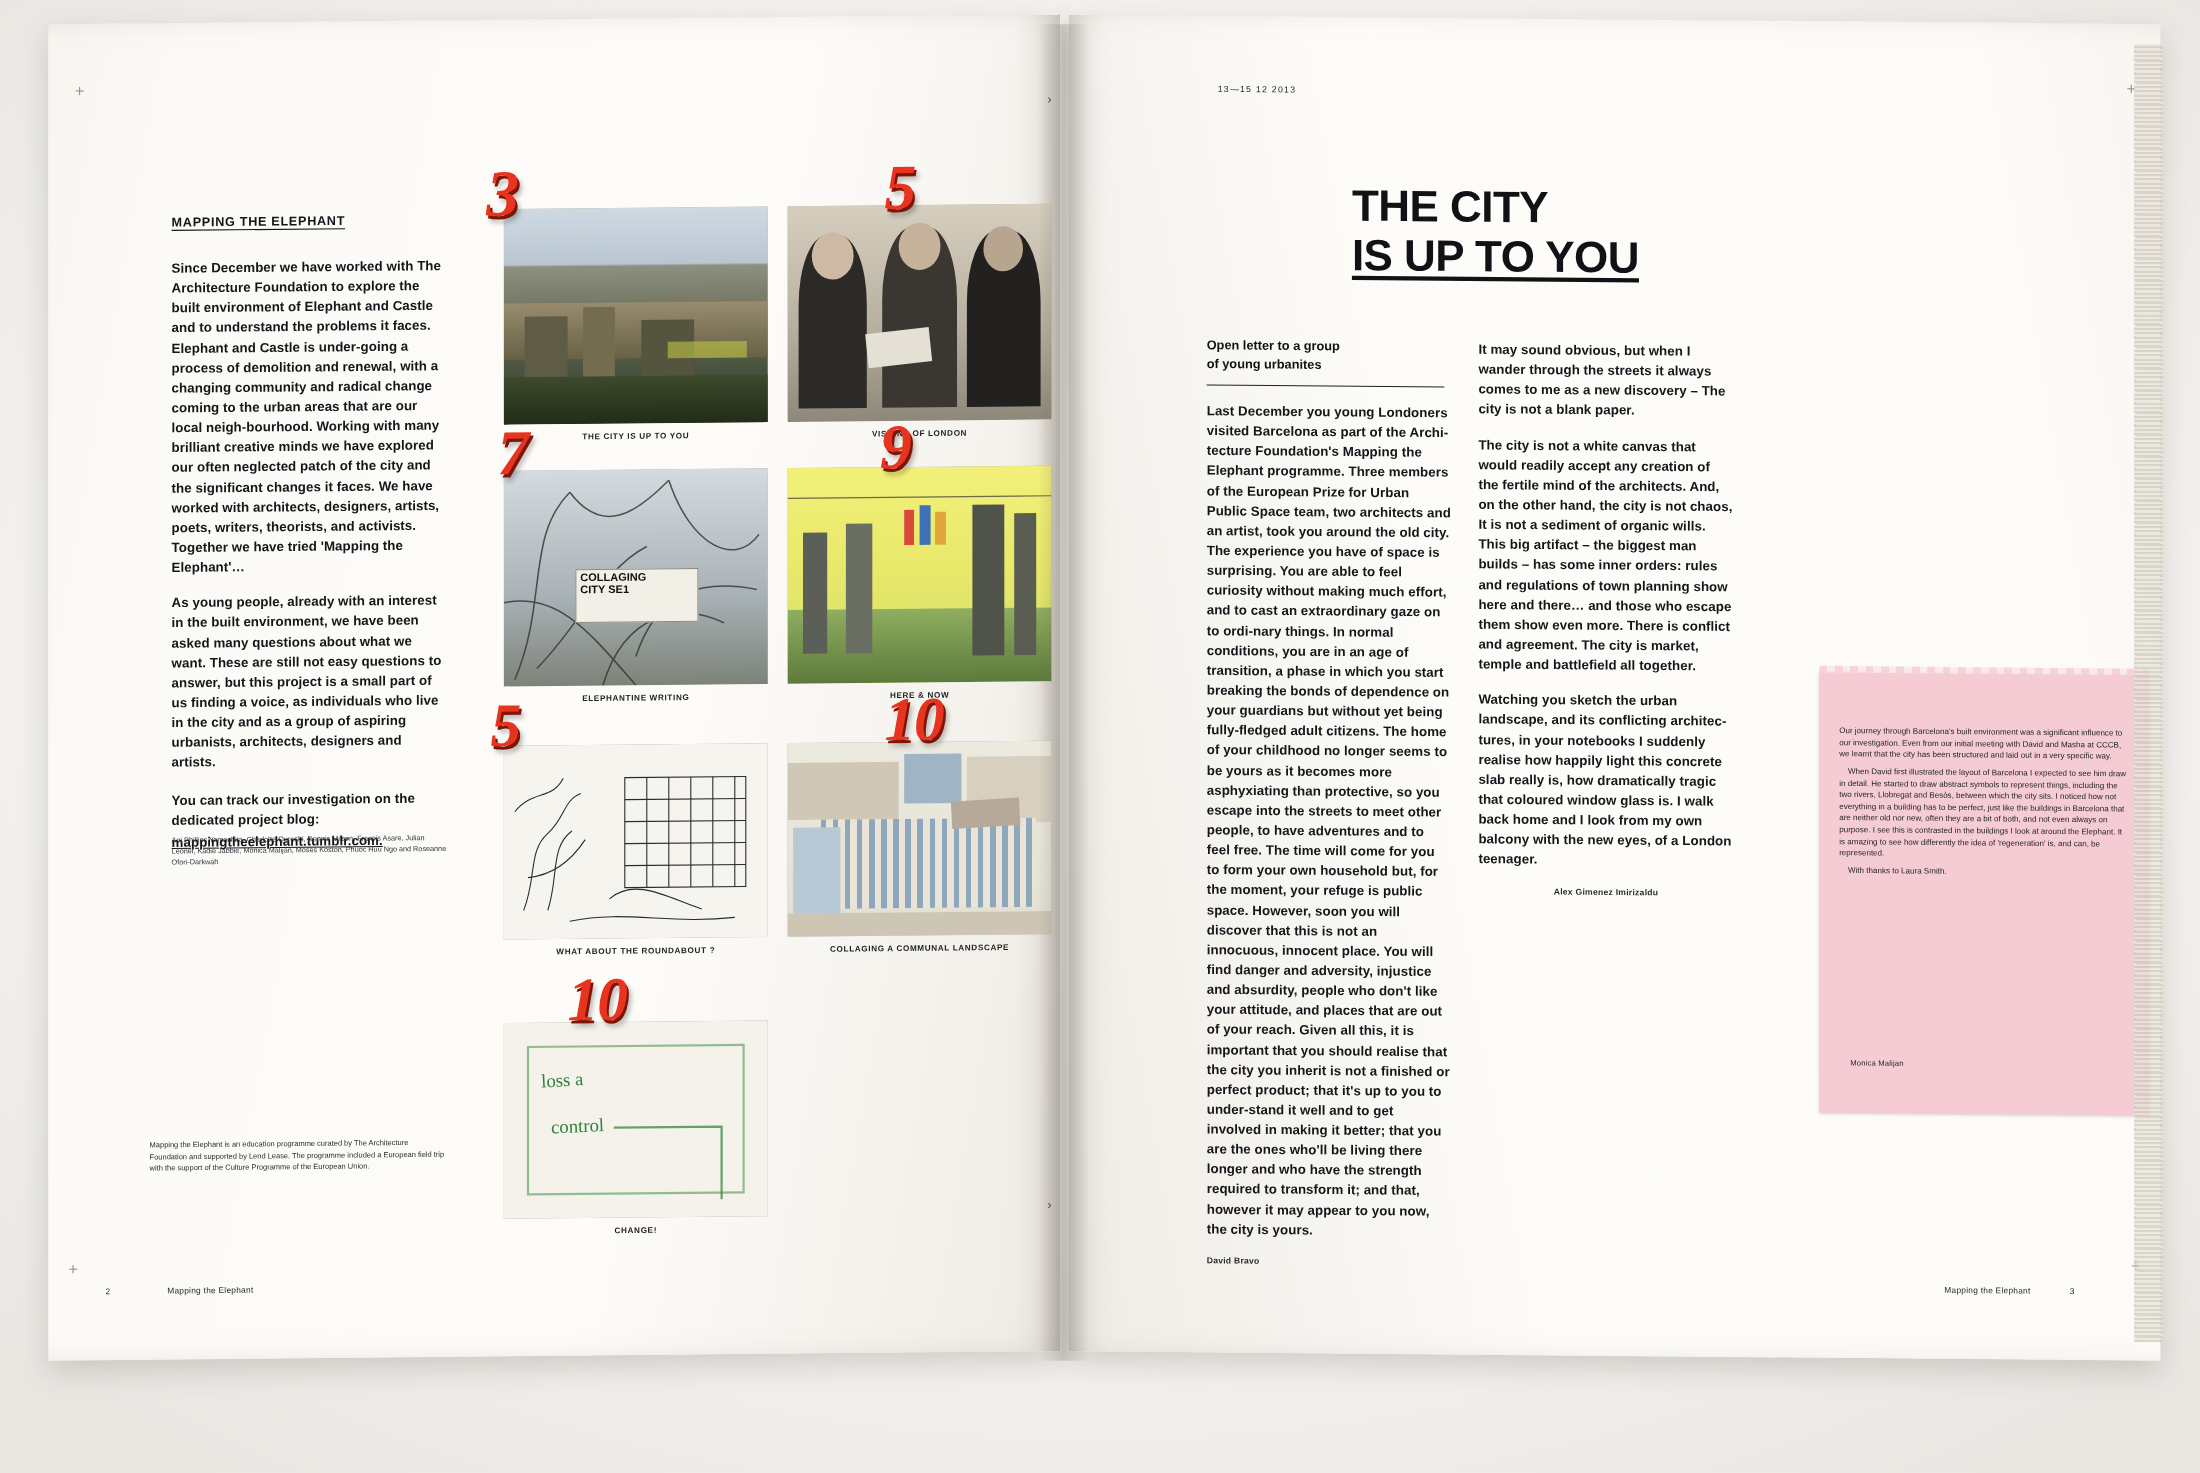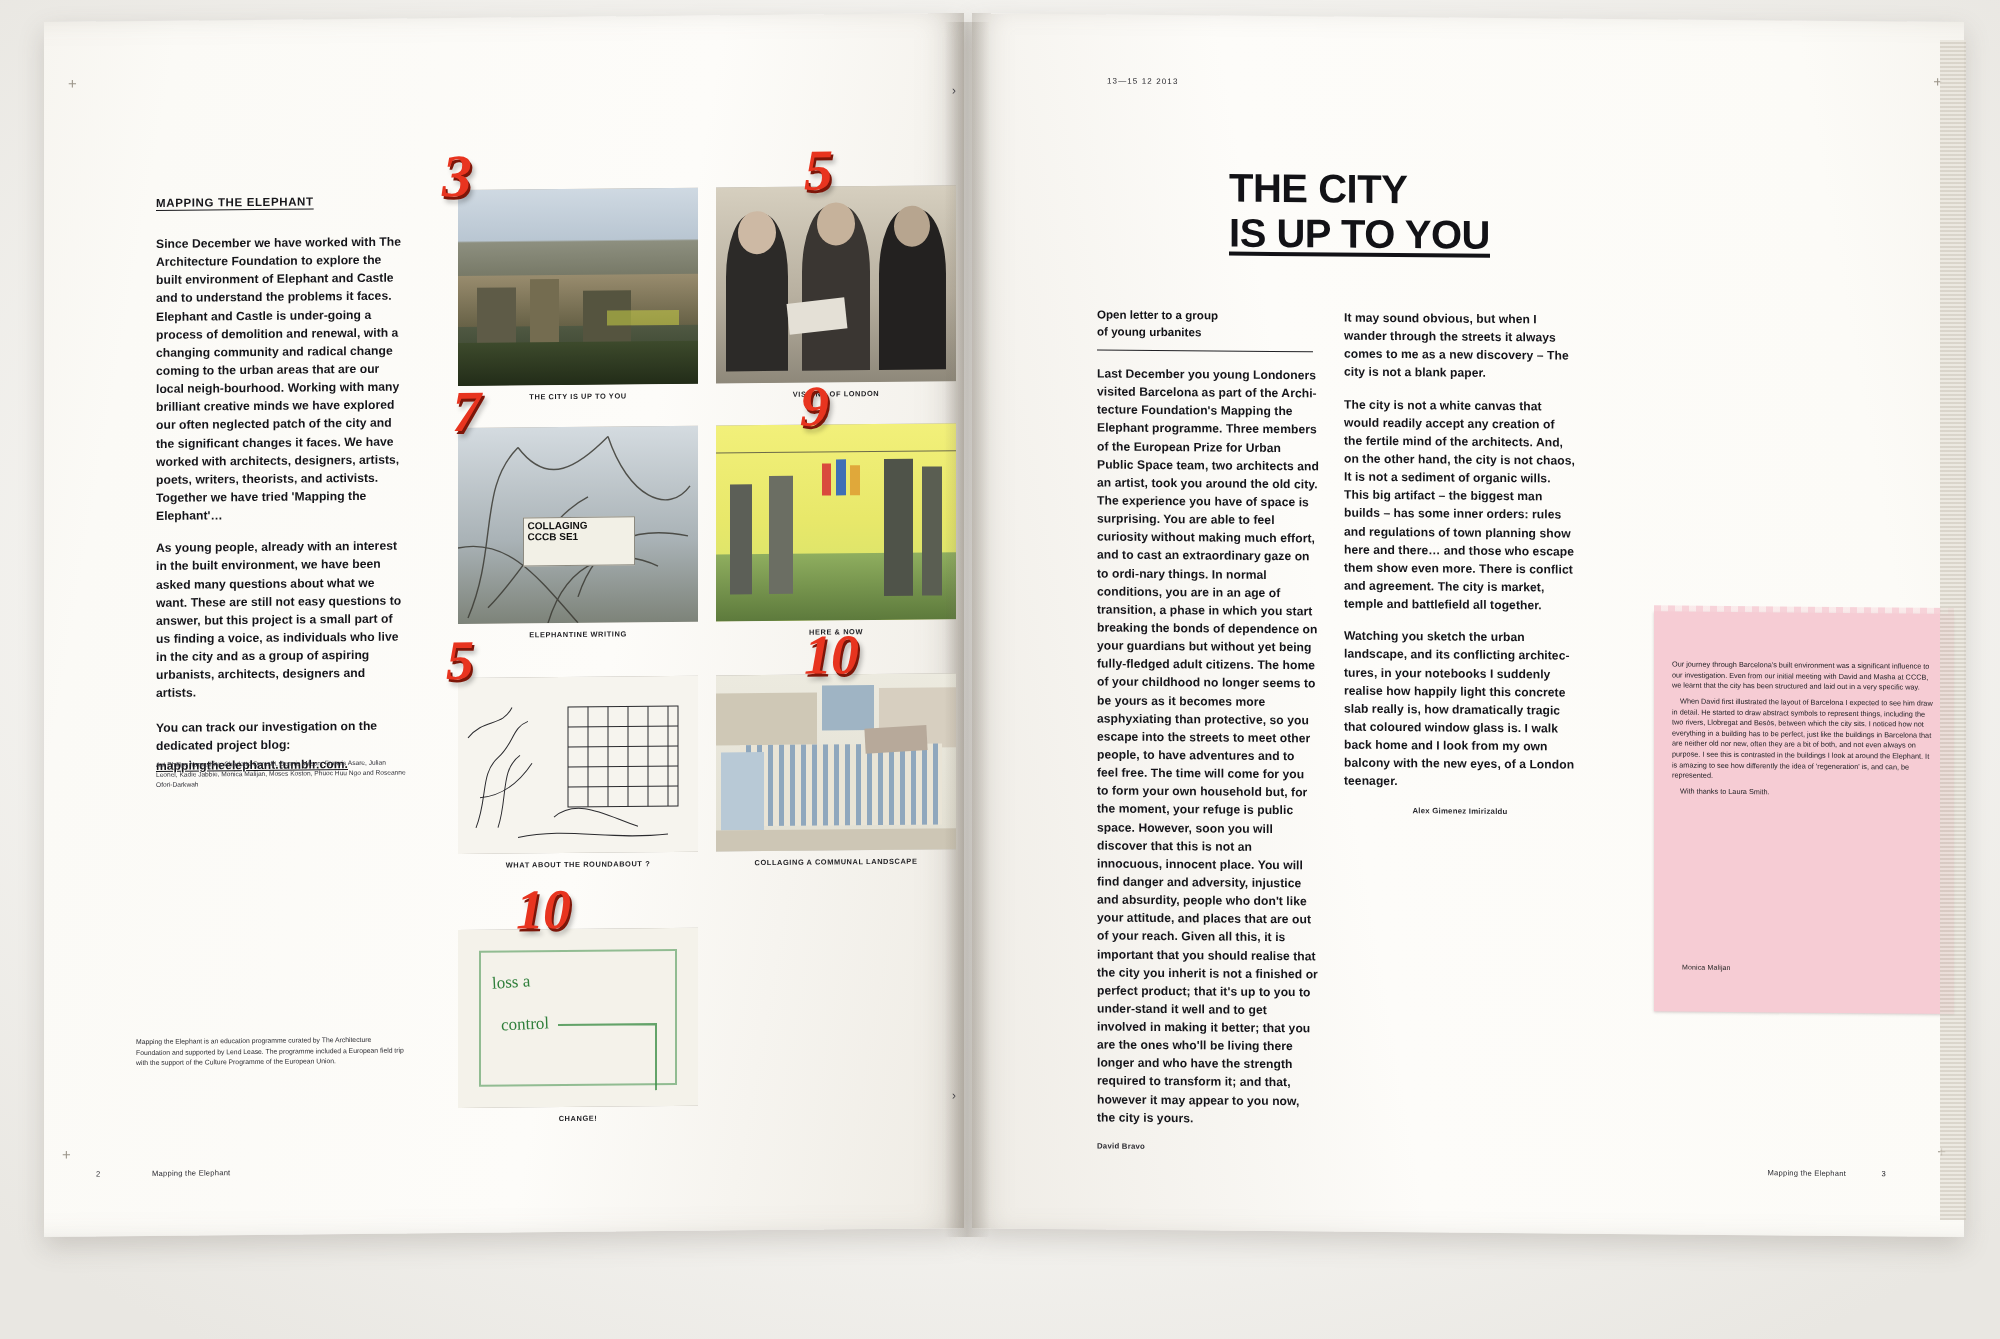--- a/index.html
+++ b/index.html
@@ -195,21 +195,21 @@
                 <path d="M30 180 C70 140 90 90 130 70"></path>
                   <path d="M150 10 C170 70 210 90 232 60"></path>
                 <path d="M90 196 C110 130 160 120 200 140"></path>
                   <path d="M120 170 C140 110 180 100 230 110"></path>
                 <path d="M0 120 C50 110 80 150 120 196"></path>
               </g>
             </svg>
             <div style="position:absolute;left:27%;top:46%;width:46%;height:24%;background:#f2f0e6;border:1px solid #8c8a80;"></div>
             <div style="position:absolute;left:29%;top:48%;width:42%;font-size:10px;font-weight:bold;color:#111;line-height:1.05;">
               <div>COLLAGING</div>
-              <div>CCCB SE1</div>
+              <div>CITY SE1</div>
             </div>
           </div>
           <div class="caption cap">ELEPHANTINE WRITING</div>
           <div class="num" style="left:-6px;top:-50px;font-size:58px;">7</div>
         </div>
 
         <div class="cell" style="left:672px;top:410px;width:240px;height:196px;">
           <div class="shot">
             <div class="sky" style="background:linear-gradient(180deg,#f2f07a 0%,#e8e86a 48%,#cfe06a 100%);"></div>
             <div style="position:absolute;left:0;bottom:0;width:100%;height:34%;background:linear-gradient(180deg,#8fae5f,#5d7a3c);"></div>

